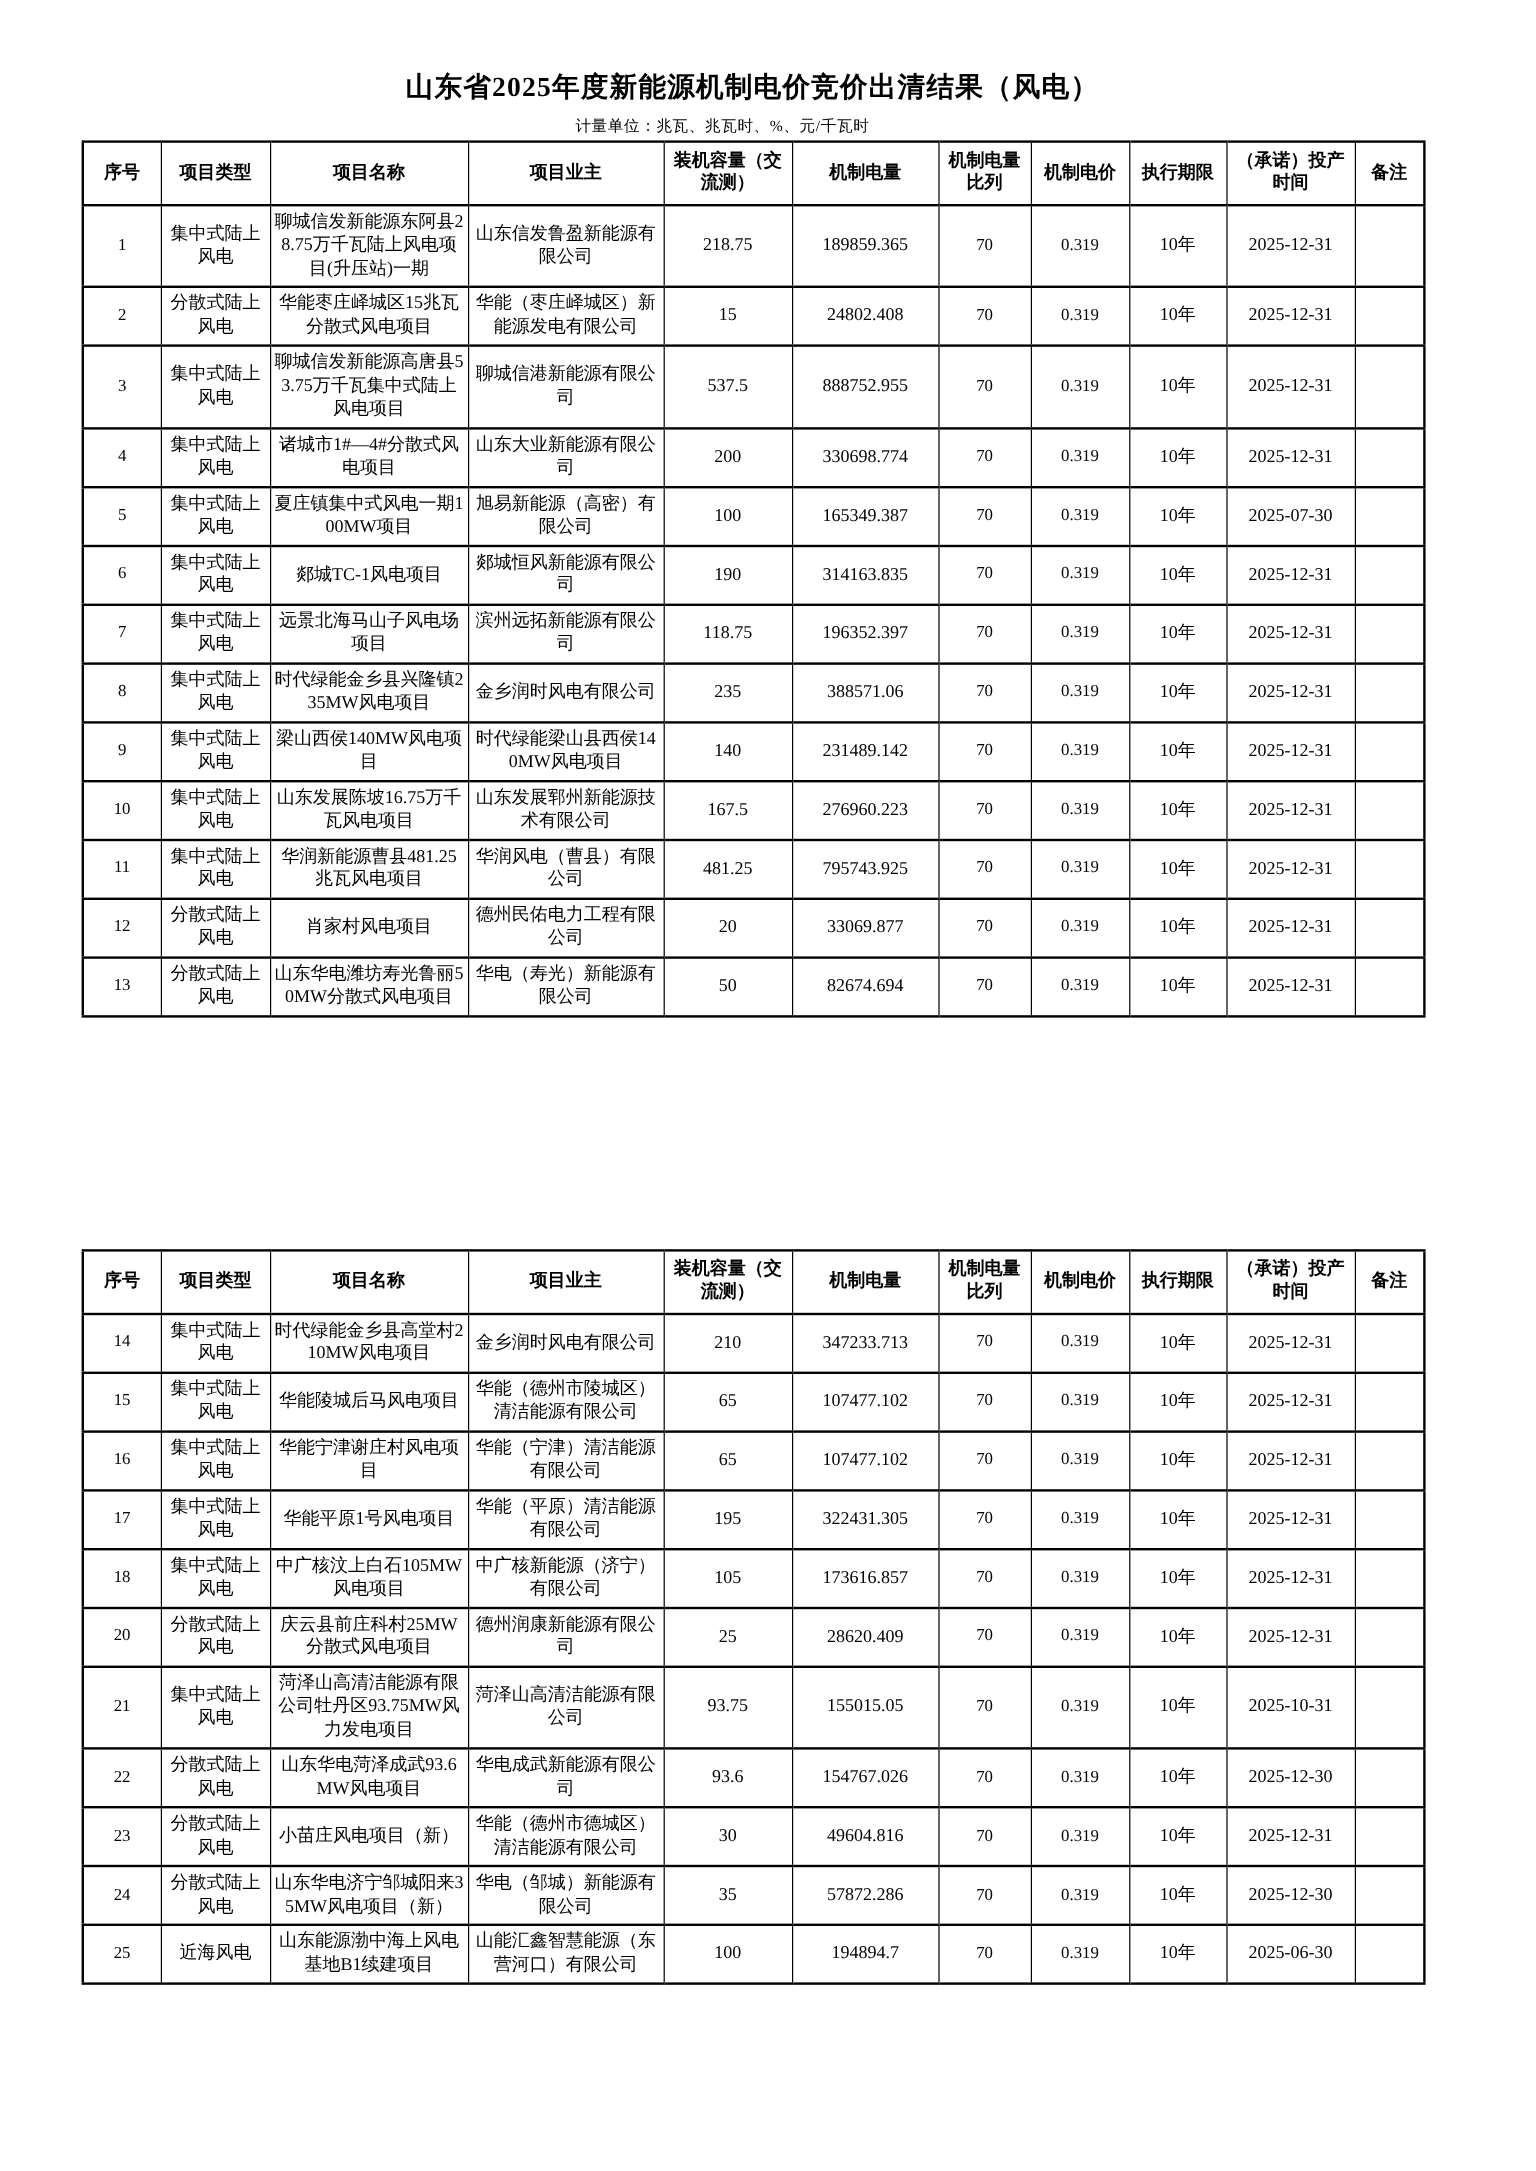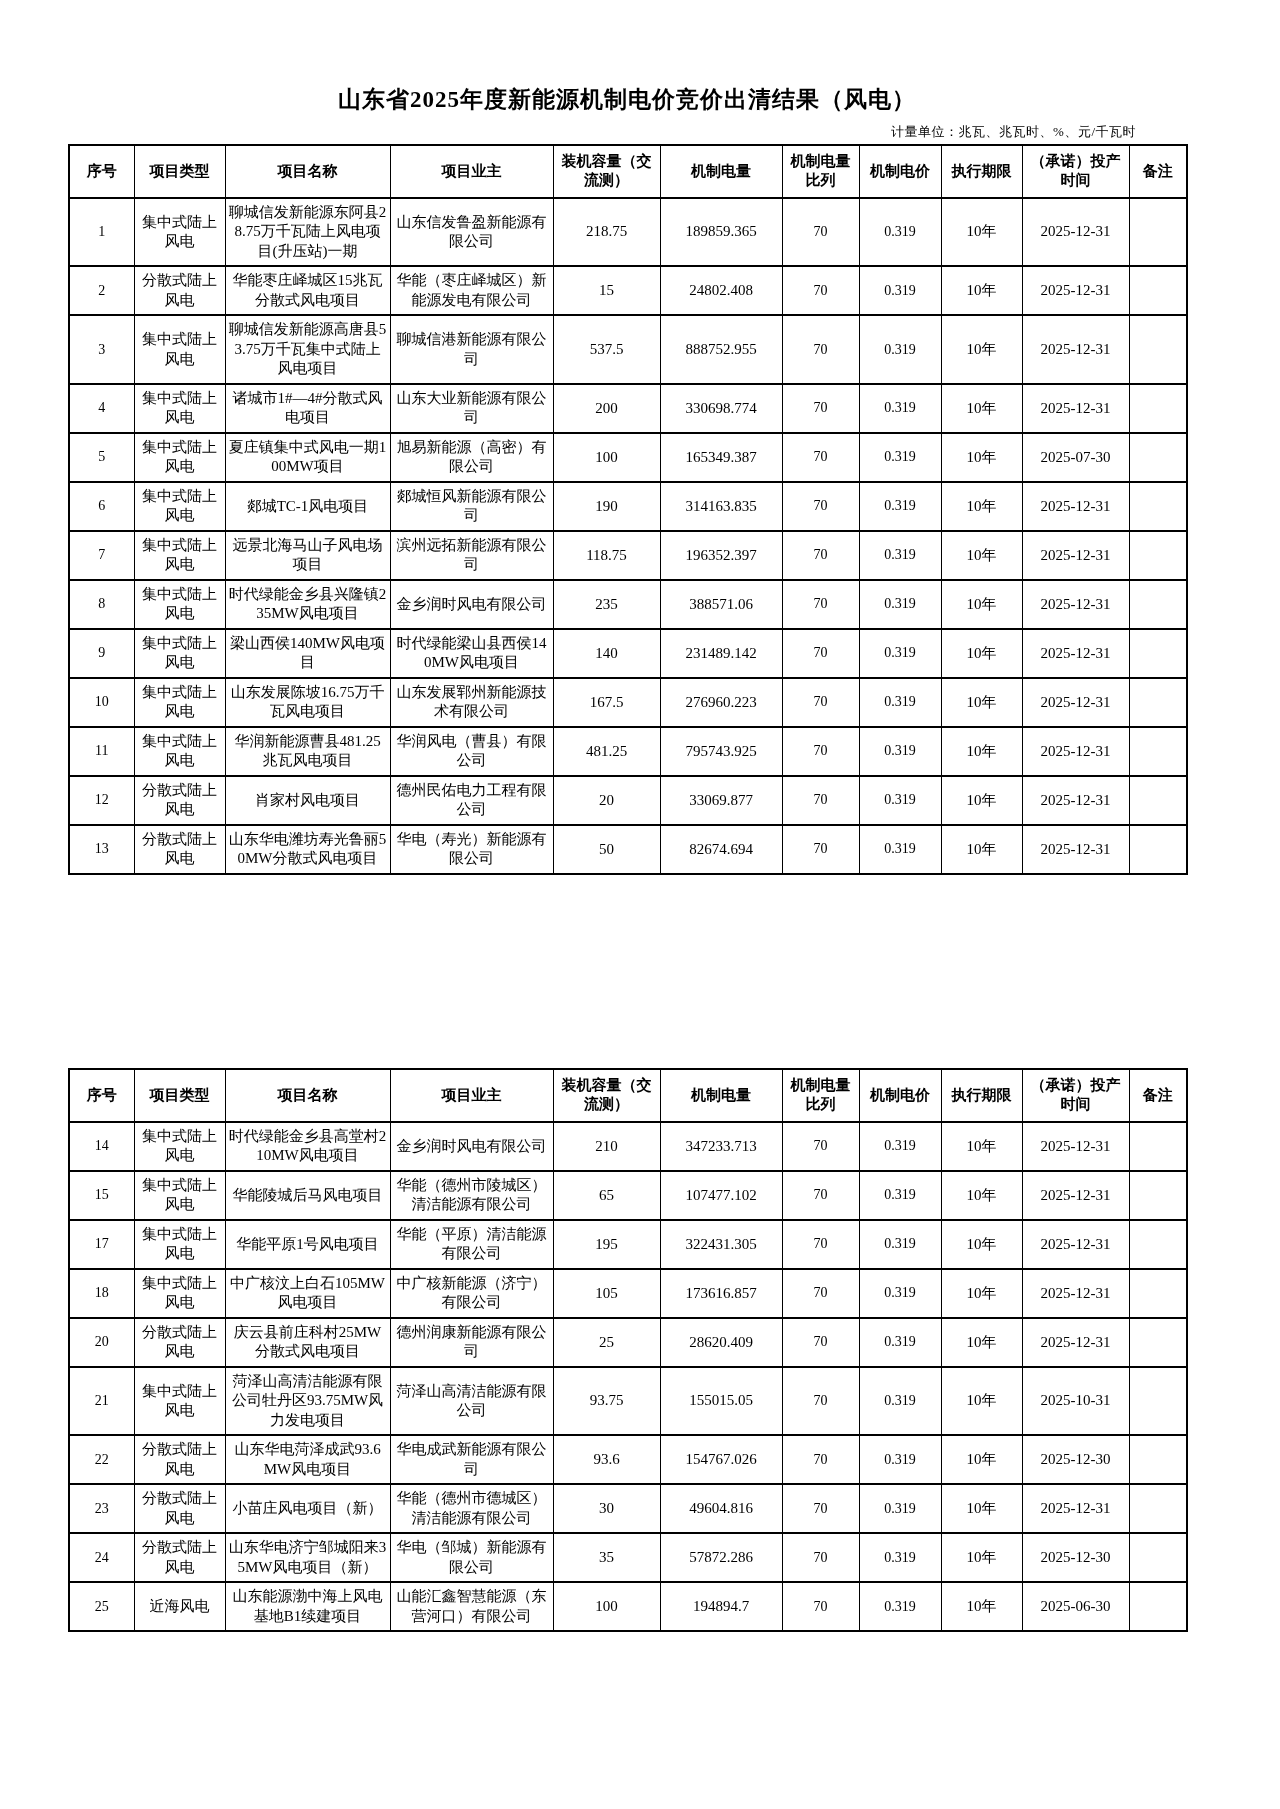--- a/index.html
+++ b/index.html
@@ -7,37 +7,37 @@
     padding: 0;
     background: #ffffff;
     color: #000000;
     font-family: "Liberation Serif", "DejaVu Serif", serif;
   }
   .doc-page {
     width: 1280px;
     min-height: 1809px;
     background: #ffffff;
     box-sizing: border-box;
-    padding-top: 85px;
+    padding-top: 58px;
     overflow: hidden;
   }
   .sheet {
     width: 1118px;
     margin-left: 68px;
   }
   .page-title {
     text-align: center;
     font-size: 23px;
     font-weight: 700;
     letter-spacing: 1px;
     margin: 0 0 8px 0;
     line-height: 1.3;
   }
   .unit-note {
-    text-align: right;
+    text-align: center;
     font-size: 13px;
     padding-right: 50px;
     margin-bottom: 3px;
     letter-spacing: 0.5px;
   }
   table.results {
     border-collapse: collapse;
     table-layout: fixed;
     width: 1118px;
     border: 2px solid #000;
@@ -340,20 +340,33 @@
             <td data-name="cell-owner">华能（德州市陵城区）清洁能源有限公司</td>
             <td data-name="cell-capacity">65</td>
             <td data-name="cell-energy">107477.102</td>
             <td data-name="cell-ratio">70</td>
             <td data-name="cell-price">0.319</td>
             <td data-name="cell-term">10年</td>
             <td data-name="cell-date">2025-12-31</td>
             <td data-name="cell-remark"></td>
           </tr>
           <tr data-name="table-row">
+            <td data-name="cell-index">16</td>
+            <td data-name="cell-type">集中式陆上风电</td>
+            <td data-name="cell-name">华能宁津谢庄村风电项目</td>
+            <td data-name="cell-owner">华能（宁津）清洁能源有限公司</td>
+            <td data-name="cell-capacity">65</td>
+            <td data-name="cell-energy">107477.102</td>
+            <td data-name="cell-ratio">70</td>
+            <td data-name="cell-price">0.319</td>
+            <td data-name="cell-term">10年</td>
+            <td data-name="cell-date">2025-12-31</td>
+            <td data-name="cell-remark"></td>
+          </tr>
+          <tr data-name="table-row">
             <td data-name="cell-index">17</td>
             <td data-name="cell-type">集中式陆上风电</td>
             <td data-name="cell-name">华能平原1号风电项目</td>
             <td data-name="cell-owner">华能（平原）清洁能源有限公司</td>
             <td data-name="cell-capacity">195</td>
             <td data-name="cell-energy">322431.305</td>
             <td data-name="cell-ratio">70</td>
             <td data-name="cell-price">0.319</td>
             <td data-name="cell-term">10年</td>
             <td data-name="cell-date">2025-12-31</td>

